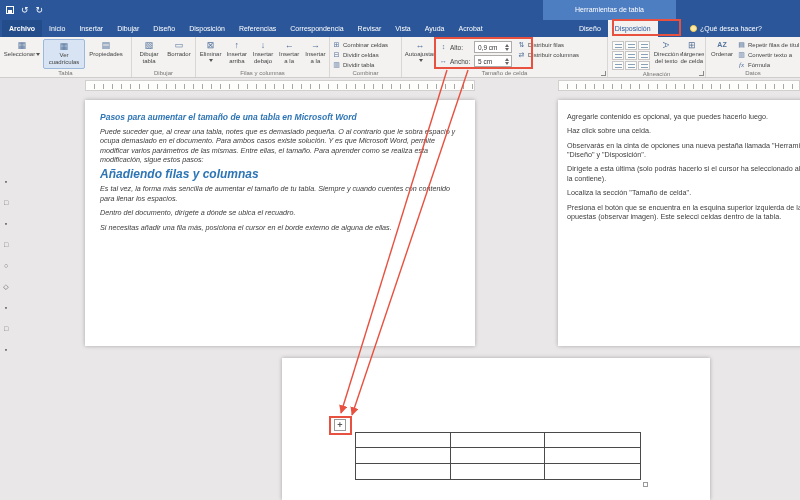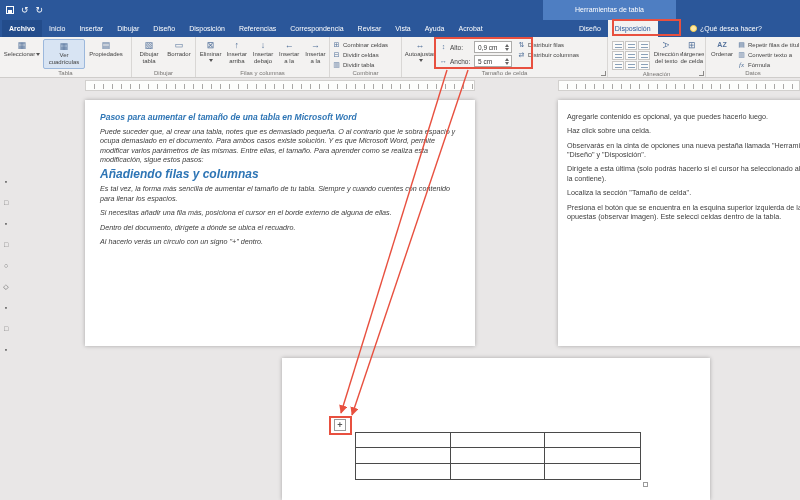--- a/index.html
+++ b/index.html
@@ -333,23 +333,22 @@
       <span>▪</span>
       <span>□</span>
       <span>▪</span>
     </div>
 
     <div class="page page-left">
       <div class="doc-h">Pasos para aumentar el tamaño de una tabla en Microsoft Word</div>
       <p class="doc-p">Puede suceder que, al crear una tabla, notes que es demasiado pequeña. O al contrario que le sobra espacio y ocupa demasiado en el documento. Para ambos casos existe solución. Y es que Microsoft Word, permite modificar varios parámetros de las mismas. Entre ellas, el tamaño. Para aprender como se realiza esta modificación, sigue estos pasos:</p>
       <div class="doc-h doc-h2">Añadiendo filas y columnas</div>
       <p class="doc-p">Es tal vez, la forma más sencilla de aumentar el tamaño de tu tabla. Siempre y cuando cuentes con contenido para llenar los espacios.</p>
+      <p class="doc-p">Dentro del documento, dirígete a dónde se ubica el recuadro.</p>
       <p class="doc-p">Si necesitas añadir una fila más, posiciona el cursor en el borde externo de alguna de ellas.</p>
-      <p class="doc-p">Dentro del documento, dirígete a dónde se ubica el recuadro.</p>
-      <p class="doc-p">Al hacerlo verás un círculo con un signo "+" dentro.</p>
     </div>
 
     <div class="page page-right">
       <p class="doc-p">Agregarle contenido es opcional, ya que puedes hacerlo luego.</p>
       <p class="doc-p">Haz click sobre una celda.</p>
       <p class="doc-p">Observarás en la cinta de opciones una nueva pestaña llamada "Herramientas se compone de los elementos "Diseño" y "Disposición".</p>
       <p class="doc-p">Dirígete a esta última (solo podrás hacerlo si el cursor ha seleccionado alguna realizados se aplican a la tabla que la contiene).</p>
       <p class="doc-p">Localiza la sección "Tamaño de celda".</p>
       <p class="doc-p">Presiona el botón que se encuentra en la esquina superior izquierda de la tab aparece una figura de cuatro flechas opuestas (observar imagen). Este selecci celdas dentro de la tabla.</p>
     </div>

